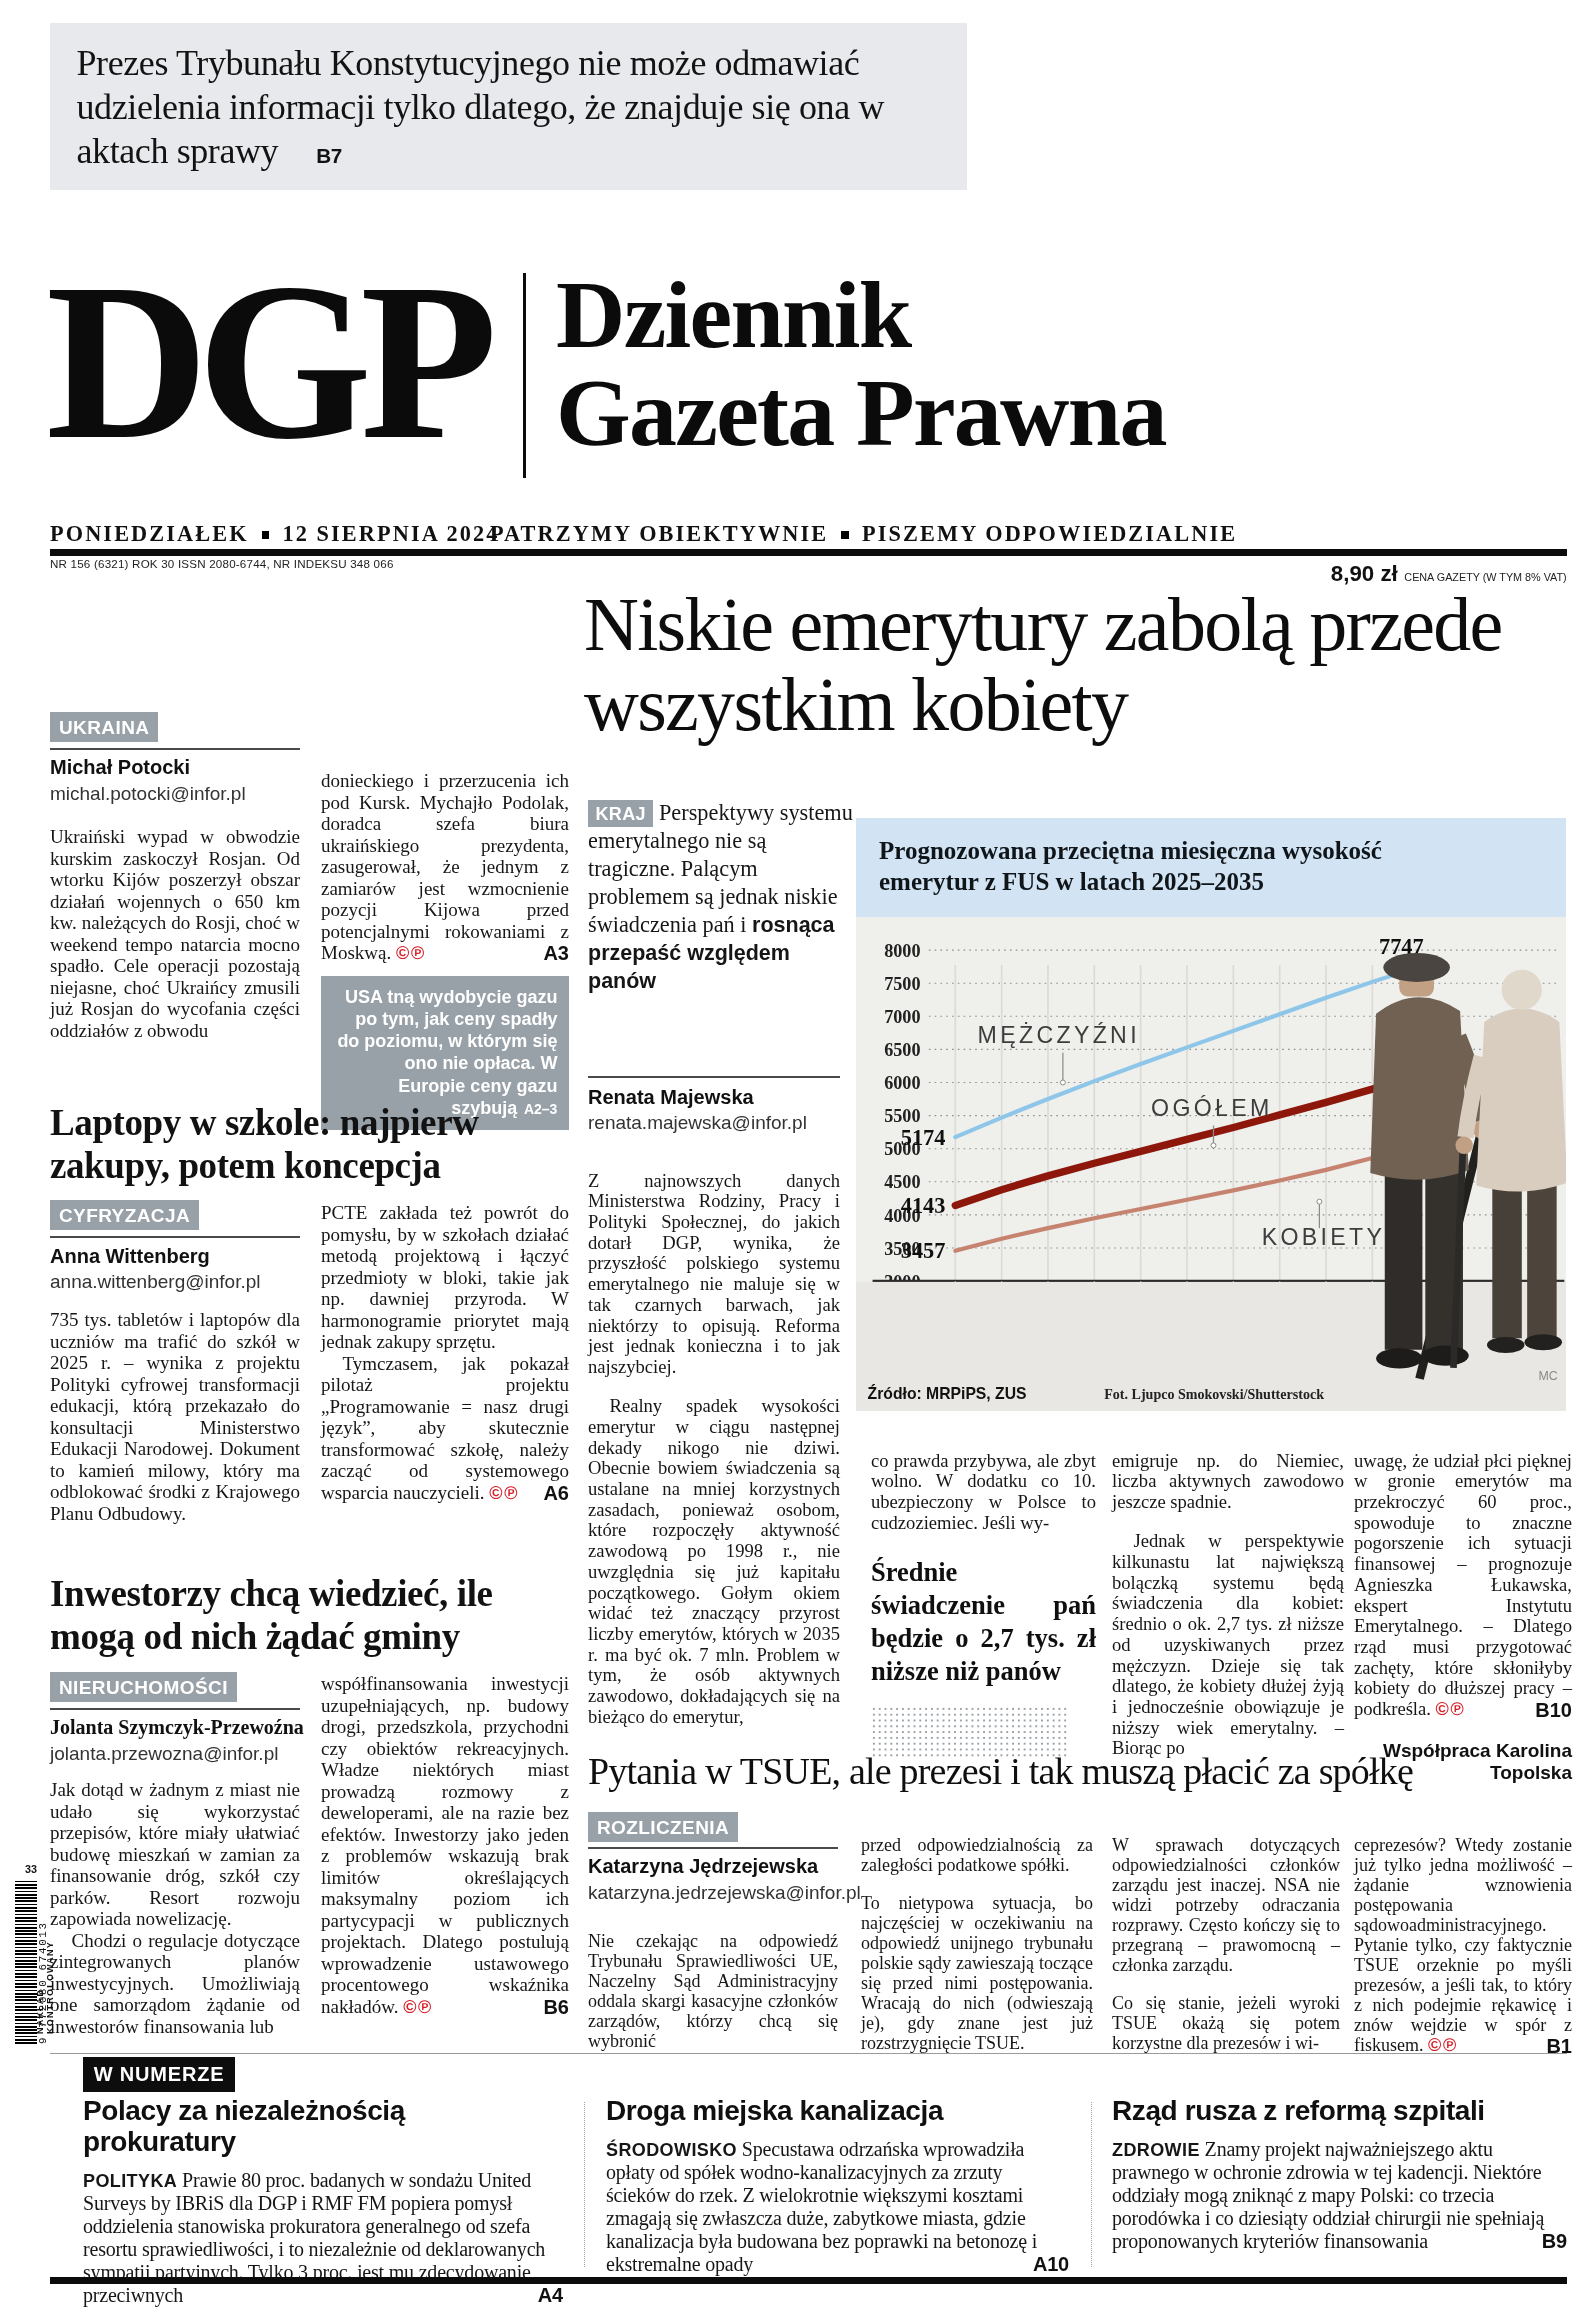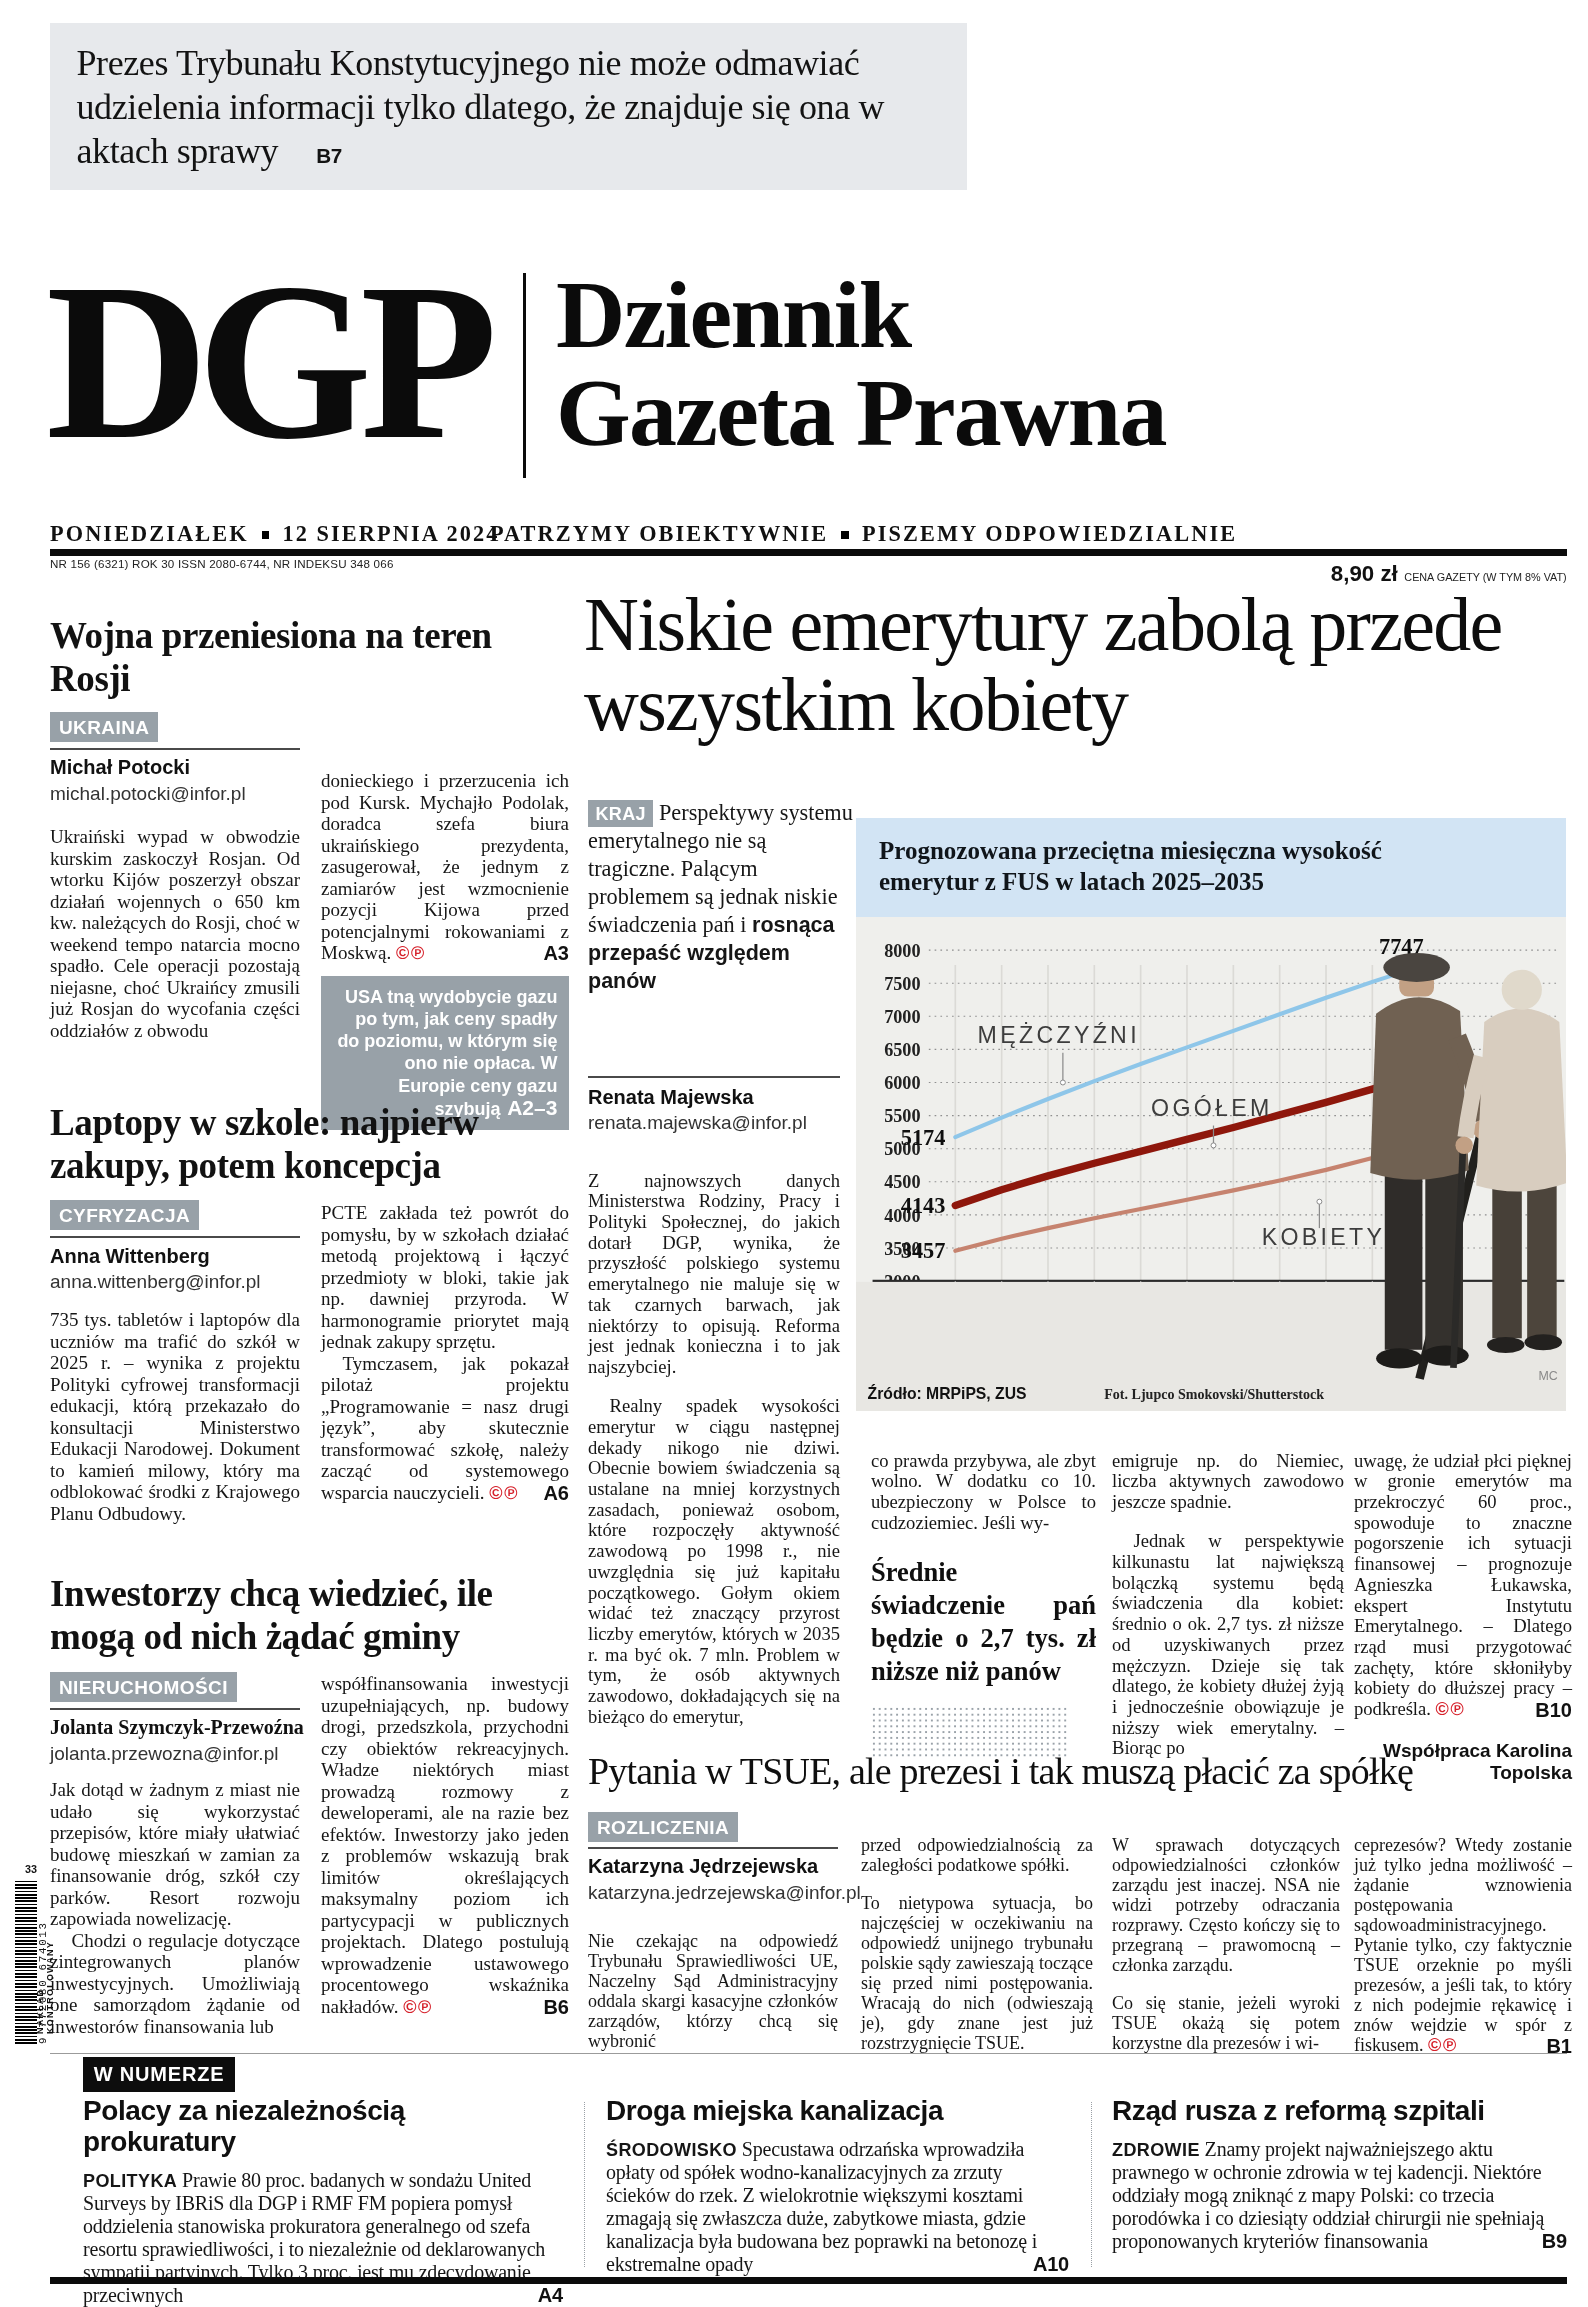--- a/index.html
+++ b/index.html
@@ -35,21 +35,21 @@
   .body{font:19px/21.5px "Liberation Serif",serif;text-align:justify;color:#161616;}
   .body p{margin:0;position:relative;}
   .body p + p{text-indent:21.5px;}
   .mbody{font:18.6px/20.7px "Liberation Serif",serif;text-align:justify;color:#161616;}
   .tbody{font:18px/20px "Liberation Serif",serif;text-align:justify;color:#161616;}
   .cp{color:#d6212b;font:bold 18px "Liberation Sans",sans-serif;}
   .cp::after{content:"©℗";letter-spacing:1.7px;}
   .pref{float:right;font:bold 20px "Liberation Sans",sans-serif;color:#111;}
   .quote-box{background:#98a1a8;color:#fff;text-align:right;padding:10px 11.6px;
              font:bold 18px/22.3px "Liberation Sans",sans-serif;}
-  .quote-box b{font-size:21px;margin-left:6.6px;}
+  .quote-box b{font-size:14px;margin-left:6.6px;}
 
   
   .h-main{font:400 76px/80px "Liberation Serif",serif;color:#0d0d0d;letter-spacing:-1.7px;}
   .lead{font:22.3px/28px "Liberation Serif",serif;color:#161616;}
   .lead b{font-family:"Liberation Sans",sans-serif;font-size:21.5px;}
   .pullquote{font:bold 26.5px/33px "Liberation Serif",serif;color:#0f0f0f;}
   .dots{background-image:radial-gradient(#9aa2a9 1.3px, transparent 1.4px);background-size:5.8px 5.8px;}
   .collab{font:bold 19px "Liberation Sans",sans-serif;text-align:right;color:#111;}
 
   
@@ -104,21 +104,20 @@
   </div>
   <div class="abs dateline" style="left:490px;top:521px;">
     <span>PATRZYMY OBIEKTYWNIE</span><span class="sq"></span><span>PISZEMY ODPOWIEDZIALNIE</span>
   </div>
   <div class="abs thickrule" style="left:50px;top:549px;width:1517px;height:7.4px;"></div>
   <div class="abs issue" style="left:50px;top:557px;">NR 156 (6321) ROK 30 ISSN 2080-6744, NR INDEKSU 348 066</div>
   <div class="abs" style="right:22.3px;top:561px;text-align:right;">
     <span class="price">8,90 zł</span><span class="price-note">CENA GAZETY (W TYM 8% VAT)</span>
   </div>
 
-  <div class="abs h-sec" style="left:50px;top:614px;width:513px;">Wojna przeniesiona na teren Rosji</div>
   <div class="abs" style="left:50px;top:712px;"><span class="tag">UKRAINA</span></div>
   <div class="abs colrule" style="left:50px;top:748px;width:250px;"></div>
   <div class="abs author" style="left:50px;top:756px;">Michał Potocki</div>
   <div class="abs email" style="left:50px;top:783px;">michal.potocki@infor.pl</div>
   <div class="abs body" style="left:50px;top:826px;width:250px;">
       <p>Ukraiński wypad w obwodzie kurskim zaskoczył Rosjan. Od wtorku Kijów poszerzył obszar działań wojennych o 650 km kw. należących do Rosji, choć w weekend tempo natarcia mocno spadło. Cele operacji pozostają niejasne, choć Ukraińcy zmusili już Rosjan do wycofania części oddziałów z obwodu</p>
     </div>
   <div class="abs body" style="left:321px;top:770px;width:248px;">
     <p><span>donieckiego i przerzucenia ich pod Kursk. Mychajło Podolak, doradca szefa biura ukraińskiego prezydenta, zasugerował, że jednym z zamiarów jest wzmocnienie pozycji Kijowa przed potencjalnymi rokowaniami z Moskwą.</span> <span class="cp"></span><span class="pref">A3</span></p>
     <div class="quote-box" style="margin-top:11.6px;">

